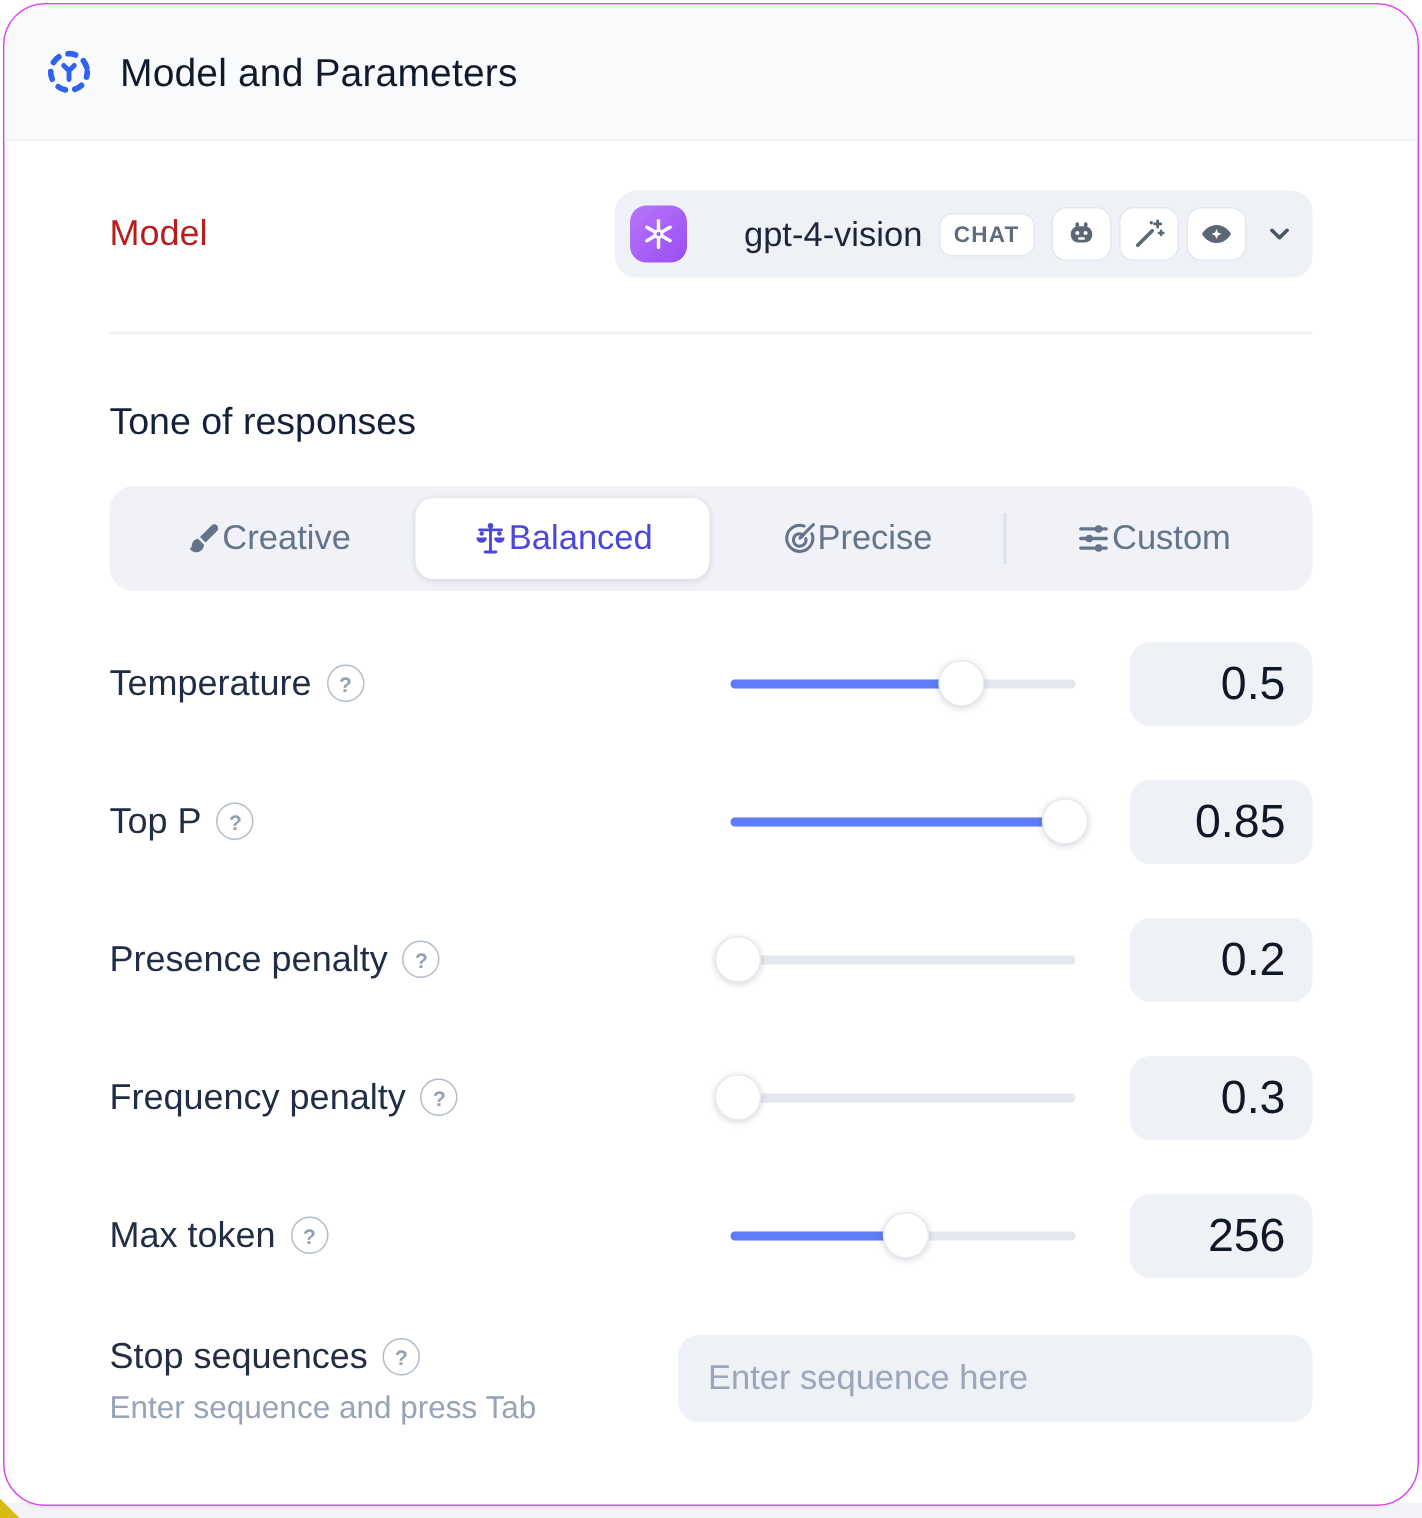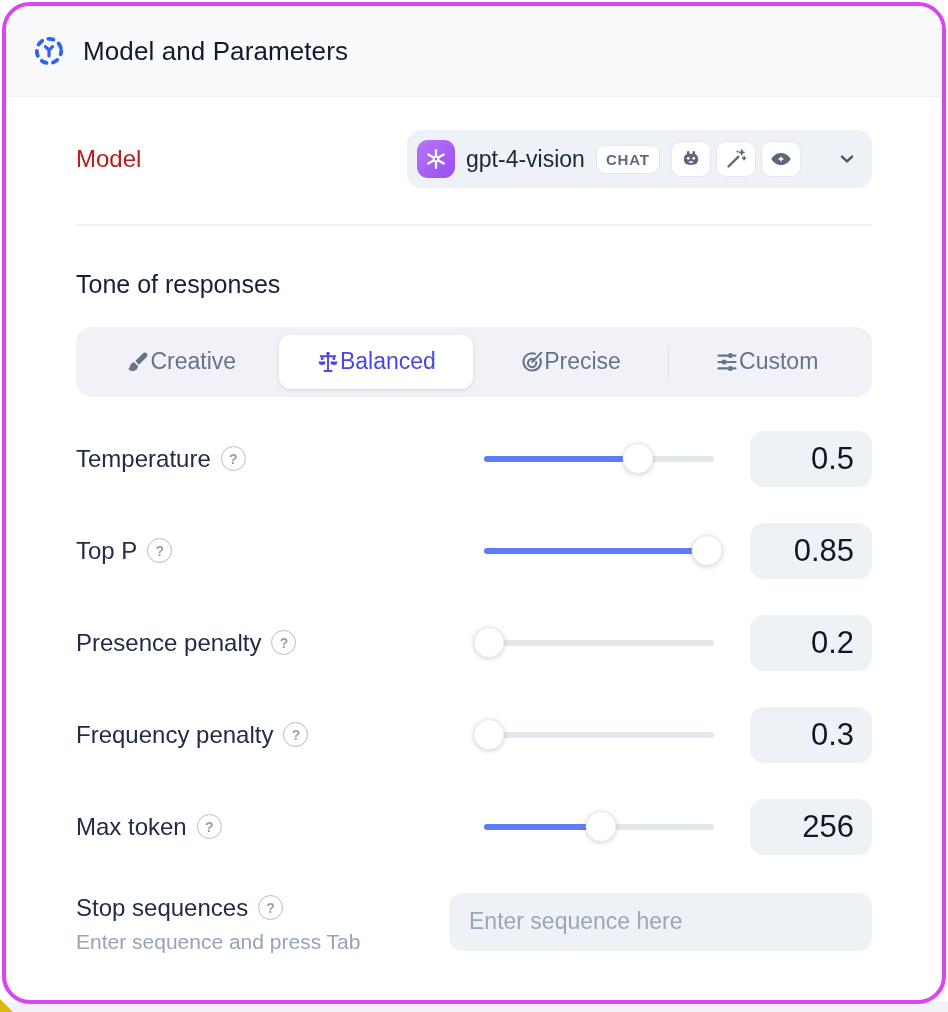--- a/index.html
+++ b/index.html
@@ -7,40 +7,40 @@
     width:948px;height:1012px;position:relative;overflow:hidden;
     background:#ffffff;
     font-family:"Liberation Sans","DejaVu Sans",sans-serif;
     -webkit-font-smoothing:antialiased;
   }
   .bottom-strip{position:absolute;left:0;right:0;bottom:0;height:10px;background:#f2f3f6;z-index:1;}
   .corner-yellow{position:absolute;left:0;bottom:0;width:0;height:0;
     border-bottom:13px solid #d9ba12;border-right:13px solid transparent;z-index:1;}
   .card{
     position:absolute;left:2px;right:2px;top:2px;bottom:8px;z-index:2;
-    background:#ffffff;border:4px solid #d946ef;border-radius:28px;
+    background:#ffffff;border:1px solid #d946ef;border-radius:28px;
     box-shadow:0 1px 2px rgba(16,24,40,.05);overflow:hidden;
   }
   
   .card-header{height:90px;background:#f8fafc;border-bottom:1px solid #eef1f5;
     display:flex;align-items:center;gap:17px;padding:0 26px;}
   .header-icon{width:34px;height:34px;color:#2f63ee;flex:0 0 auto;display:flex;}
   .header-icon svg{width:34px;height:34px;}
   .header-title{font-size:26px;color:#101a2c;font-weight:500;letter-spacing:.1px;}
   
   .card-body{padding:0 70px;}
   .model-row{display:flex;align-items:center;justify-content:space-between;margin-top:33px;}
   .row-label{font-size:24px;color:#b91c1c;}
   .model-select{width:465px;height:58px;background:#eef1f6;border:none;border-radius:14px;
     display:flex;align-items:center;gap:11px;padding:0 14px 0 10px;cursor:pointer;box-sizing:border-box;}
   .model-avatar{width:38px;height:38px;border-radius:11px;flex:0 0 auto;
     background:linear-gradient(135deg,#b777f9,#9a4cf3);
     display:flex;align-items:center;justify-content:center;}
   .model-avatar svg{width:26px;height:26px;}
-  .model-name{font-size:23px;color:#1c2638;white-space:nowrap;}
+  .model-name{font-size:23px;color:#1c2638;white-space:nowrap;margin-left:27px;}
   .chat-badge{background:#fff;border:1.5px solid #e3e8ef;border-radius:9px;padding:5px 9px;
     font-size:15px;letter-spacing:.8px;color:#5f6b7e;font-weight:600;}
   .chip-group{display:flex;gap:5px;align-items:center;}
   .chip{width:40px;height:36px;background:#fff;border:1.5px solid #e3e8ef;border-radius:10px;
     display:flex;align-items:center;justify-content:center;color:#5b6677;box-sizing:border-box;}
   .chip svg{width:22px;height:22px;}
   .chev{margin-left:auto;color:#49536a;display:flex;}
   .chev svg{width:22px;height:22px;}
   .divider{height:1.5px;background:#f0f2f5;margin-top:36px;}
   

